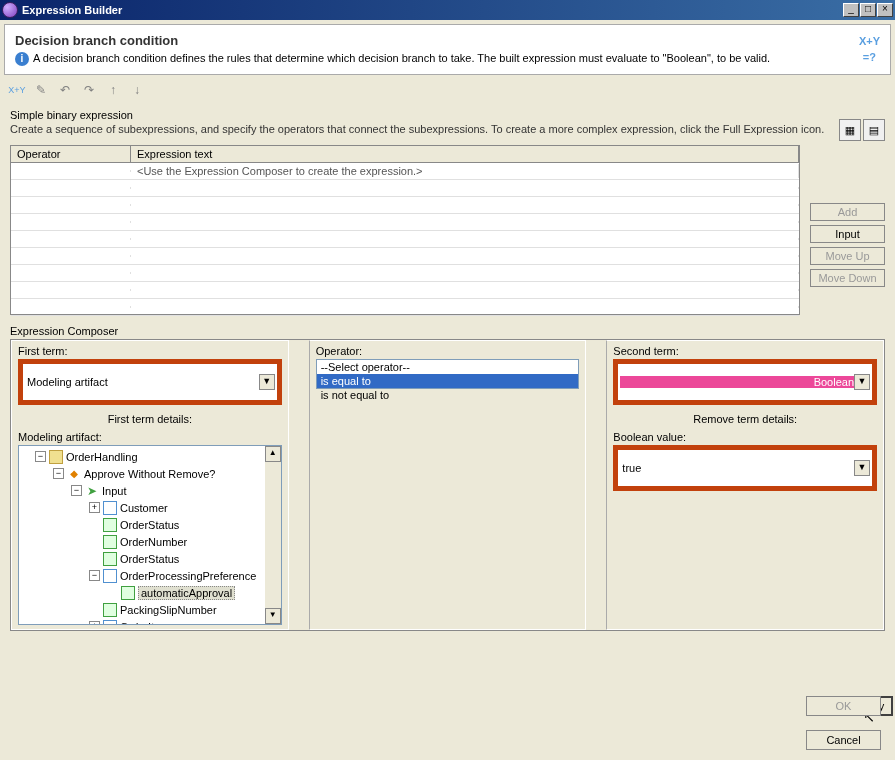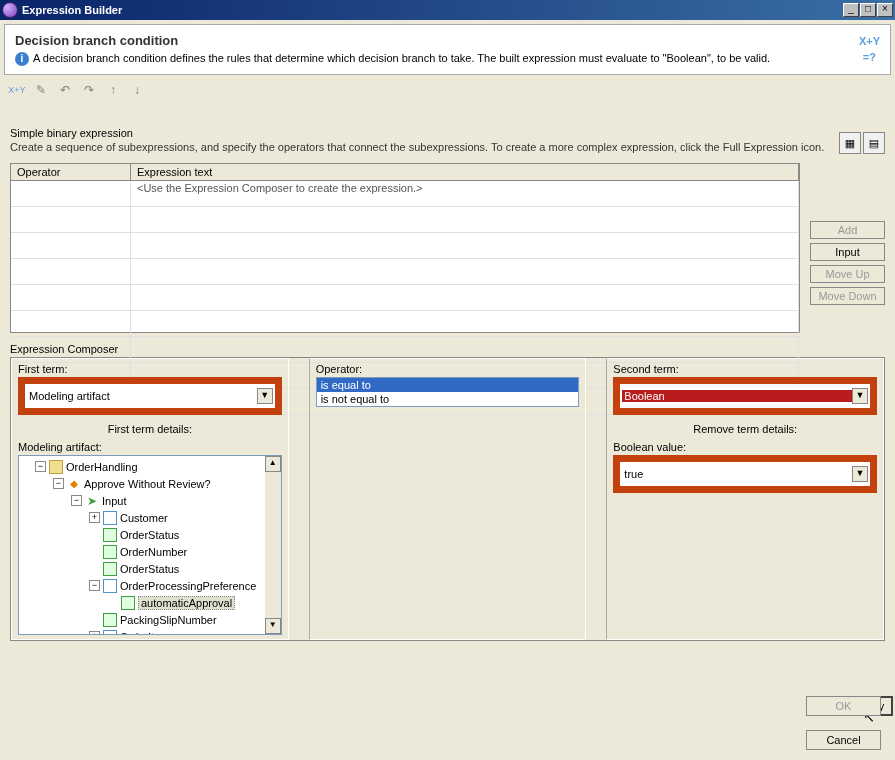--- a/index.html
+++ b/index.html
@@ -17,48 +17,48 @@
 .info-icon { width: 14px; height: 14px; border-radius: 50%; background: #3a7fd0; color: #fff; font-weight: bold; font-size: 10px; text-align: center; line-height: 14px; flex-shrink: 0; }
 .header-logo { position: absolute; right: 10px; top: 8px; font-family: 'Times New Roman', serif; font-size: 18px; color: #5a9fe0; font-weight: bold; text-align: center; line-height: 16px; }
 
 .toolbar { padding: 2px 8px; display: flex; gap: 6px; }
 .tool-btn { width: 18px; height: 18px; display: flex; align-items: center; justify-content: center; color: #808080; cursor: pointer; font-size: 12px; }
 
 .content { padding: 8px 10px; }
 .section-label { margin-bottom: 2px; }
 .section-desc { margin-bottom: 6px; color: #333; }
 
-.binary-row { display: flex; align-items: center; margin-top: 18px; }
+.binary-row { display: flex; align-items: flex-end; }
 .binary-left { flex: 1; }
 .binary-right { display: flex; gap: 6px; align-items: flex-start; margin-left: 10px; }
 .view-icons { display: flex; gap: 2px; }
 .view-icon { width: 22px; height: 22px; border: 1px solid #888; background: #f0f0f0; cursor: pointer; display: flex; align-items: center; justify-content: center; }
 
 .table-wrap { display: flex; align-items: flex-start; gap: 10px; margin-top: 4px; }
 .expr-table { flex: 1; border: 1px solid #888; background: #ffffff; height: 170px; }
 .expr-table-head { display: flex; background: #ece9d8; border-bottom: 1px solid #888; }
 .expr-table-head > div { padding: 2px 6px; border-right: 1px solid #888; }
 .col-op { width: 120px; }
 .col-text { flex: 1; }
-.expr-row { display: flex; height: 26px; border-bottom: 1px solid #e0e0e0; }
+.expr-row { display: flex; height: 17px; border-bottom: 1px solid #e0e0e0; align-items: center; }
 .expr-row > div { padding: 1px 6px; border-right: 1px solid #e0e0e0; }
 .expr-placeholder { color: #555; padding-left: 30px; }
 
 .btn-stack { display: flex; flex-direction: column; gap: 4px; width: 75px; margin-top: 58px; }
 .btn { background: #ece9d8; border: 1px solid #888; padding: 2px 4px; text-align: center; cursor: pointer; }
 .btn:disabled, .btn.disabled { color: #999; }
 
 .composer-label { margin-top: 10px; margin-bottom: 2px; }
 .composer { display: flex; gap: 20px; border: 1px solid #888; background: #ece9d8; }
 .composer-col { flex: 1; border: 1px solid #fff; padding: 4px 6px; display: flex; flex-direction: column; }
 .composer-col + .composer-col { border-left: 1px solid #aaa; }
 .field-label { margin-bottom: 2px; }
-.select { border: 7px solid #c2410c; background: #fff; padding: 12px 2px; display: flex; align-items: center; height: 30px; }
+.select { border: 5px solid #c2410c; background: #fff; padding: 18px 2px; display: flex; align-items: center; height: 30px; }
 .select-text { flex: 1; padding-left: 2px; white-space: nowrap; overflow: hidden; }
-.select-text.sel { background: #b91c1c; color: #fff; }
+.select-text.sel { background: #ec4899; color: #fff; text-align: right; }
 .select-arrow { width: 16px; height: 16px; background: #ece9d8; border: 1px solid #888; text-align: center; line-height: 12px; font-size: 9px; cursor: pointer; }
 .sub-label { text-align: center; margin: 8px 0 6px; }
 .list-box { border: 1px solid #7f9db9; background: #fff; flex: 1; min-height: 30px; }
 .list-item { padding: 1px 4px; cursor: pointer; }
 .list-item.selected { background: #316ac5; color: #fff; }
 
 .tree-wrap { border: 1px solid #7f9db9; background: #fff; height: 180px; overflow: auto; position: relative; }
 .tree-scroll { position: absolute; right: 0; top: 0; bottom: 0; width: 16px; background: #ece9d8; display: flex; flex-direction: column; }
 .scroll-btn { height: 16px; background: #ece9d8; border: 1px solid #888; text-align: center; font-size: 8px; line-height: 12px; cursor: pointer; }
 .scroll-track { flex: 1; }
@@ -196,21 +196,21 @@
       <div class="tree-wrap">
         <div class="tree-content">
           <div class="tree-node depth-1">
               <span class="tree-toggle">−</span>
               <span class="tree-ico ico-folder"></span>
               <span>OrderHandling</span>
             </div>
           <div class="tree-node depth-2">
               <span class="tree-toggle">−</span>
               <span class="tree-ico" style="color:#e08000;">◆</span>
-              <span>Approve Without Review?</span>
+              <span>Approve Without Remove?</span>
             </div>
           <div class="tree-node depth-3">
               <span class="tree-toggle">−</span>
               <span class="tree-ico ico-arr">➤</span>
               <span>Input</span>
             </div>
           <div class="tree-node depth-4">
               <span class="tree-toggle">+</span>
               <span class="tree-ico ico-box"></span>
               <span>Customer</span>
@@ -255,20 +255,21 @@
           <div class="scroll-btn">▲</div>
           <div class="scroll-track"></div>
           <div class="scroll-btn">▼</div>
         </div>
       </div>
     </div>
 
     <div class="composer-col">
       <div class="field-label">Operator:</div>
       <div class="list-box" style="height:auto;flex:0;">
+        <div class="list-item">--Select operator--</div>
         <div class="list-item selected">is equal to</div>
         <div class="list-item">is not equal to</div>
       </div>
       <div style="flex:1;"></div>
     </div>
 
     <div class="composer-col">
       <div class="field-label">Second term:</div>
       <div class="select">
         <div class="select-text sel">Boolean</div>

